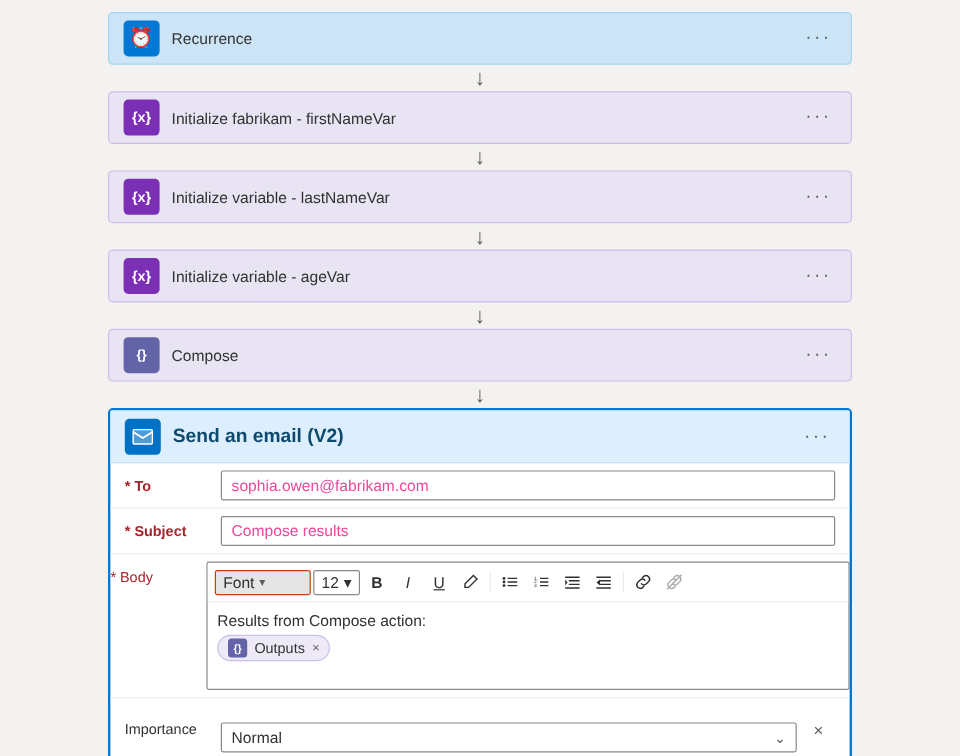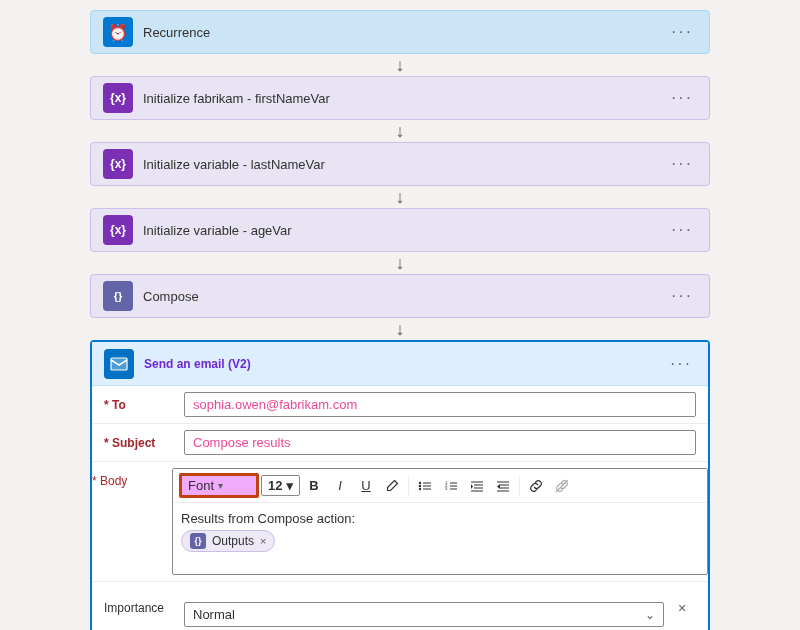--- a/index.html
+++ b/index.html
@@ -101,23 +101,23 @@
       display: flex;
       align-items: center;
       justify-content: center;
       margin-right: 10px;
       color: white;
       font-size: 16px;
       flex-shrink: 0;
     }
     .email-header-title {
       flex: 1;
-      font-size: 12px;
+      font-size: 16px;
       font-weight: 600;
-      color: #6d28d9;
+      color: #0c4a6e;
     }
     .email-body {
       padding: 0;
     }
     .email-field {
       display: flex;
       align-items: center;
       padding: 6px 12px;
       border-bottom: 1px solid #edebe9;
       min-height: 36px;
@@ -168,46 +168,45 @@
       align-items: center;
       background: white;
       padding: 4px 6px;
       border-bottom: 1px solid #edebe9;
       gap: 2px;
       flex-wrap: wrap;
     }
     .font-select {
       display: flex;
       align-items: center;
-      border: 3px solid #c2410c;
+      border: 1px solid #c2410c;
       border-radius: 2px;
       padding: 2px 6px;
       font-size: 13px;
       color: #323130;
       cursor: pointer;
-      background: #f0abfc;
+      background: #e5e5e5;
       gap: 4px;
       min-width: 80px;
     }
     .font-select-arrow {
       font-size: 10px;
       color: #605e5c;
     }
     .font-size-select {
       display: flex;
       align-items: center;
       border: 1px solid #8a8886;
       border-radius: 2px;
       padding: 2px 6px;
       font-size: 13px;
       cursor: pointer;
       background: white;
       gap: 4px;
       color: #323130;
-      font-weight: bold;
     }
     .toolbar-btn {
       width: 24px;
       height: 24px;
       display: flex;
       align-items: center;
       justify-content: center;
       cursor: pointer;
       border-radius: 2px;
       border: none;

